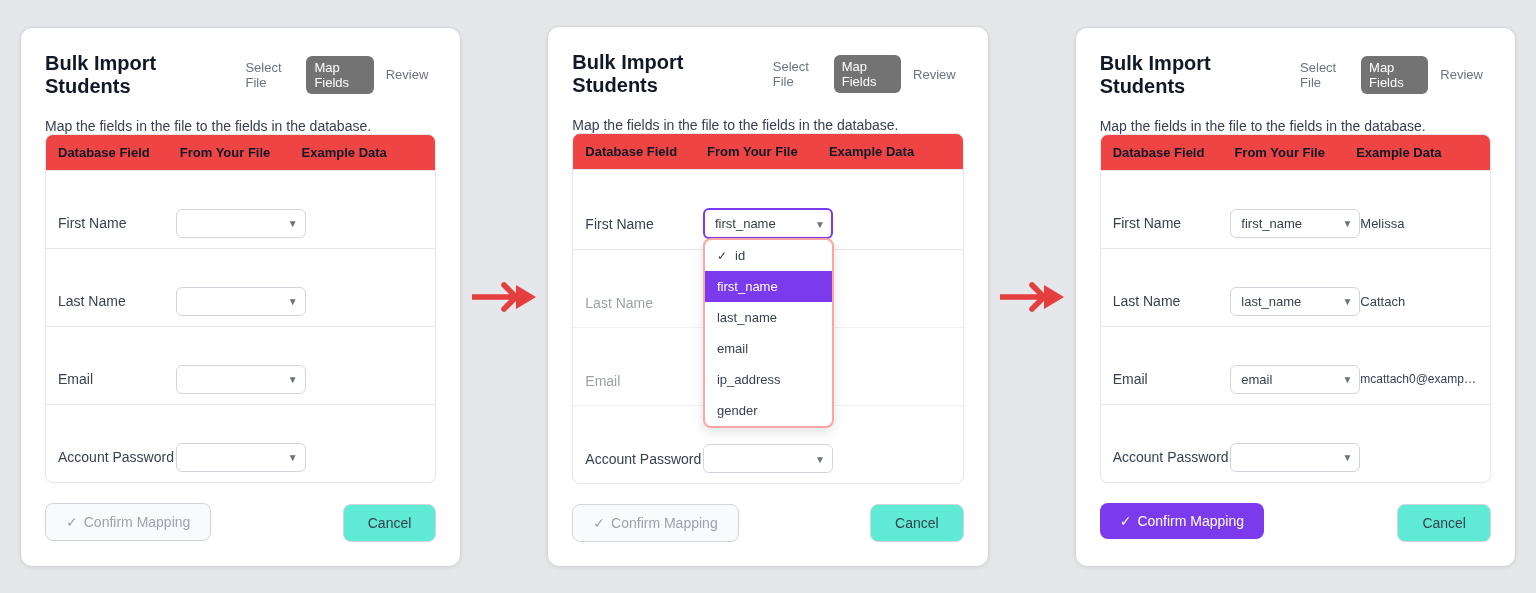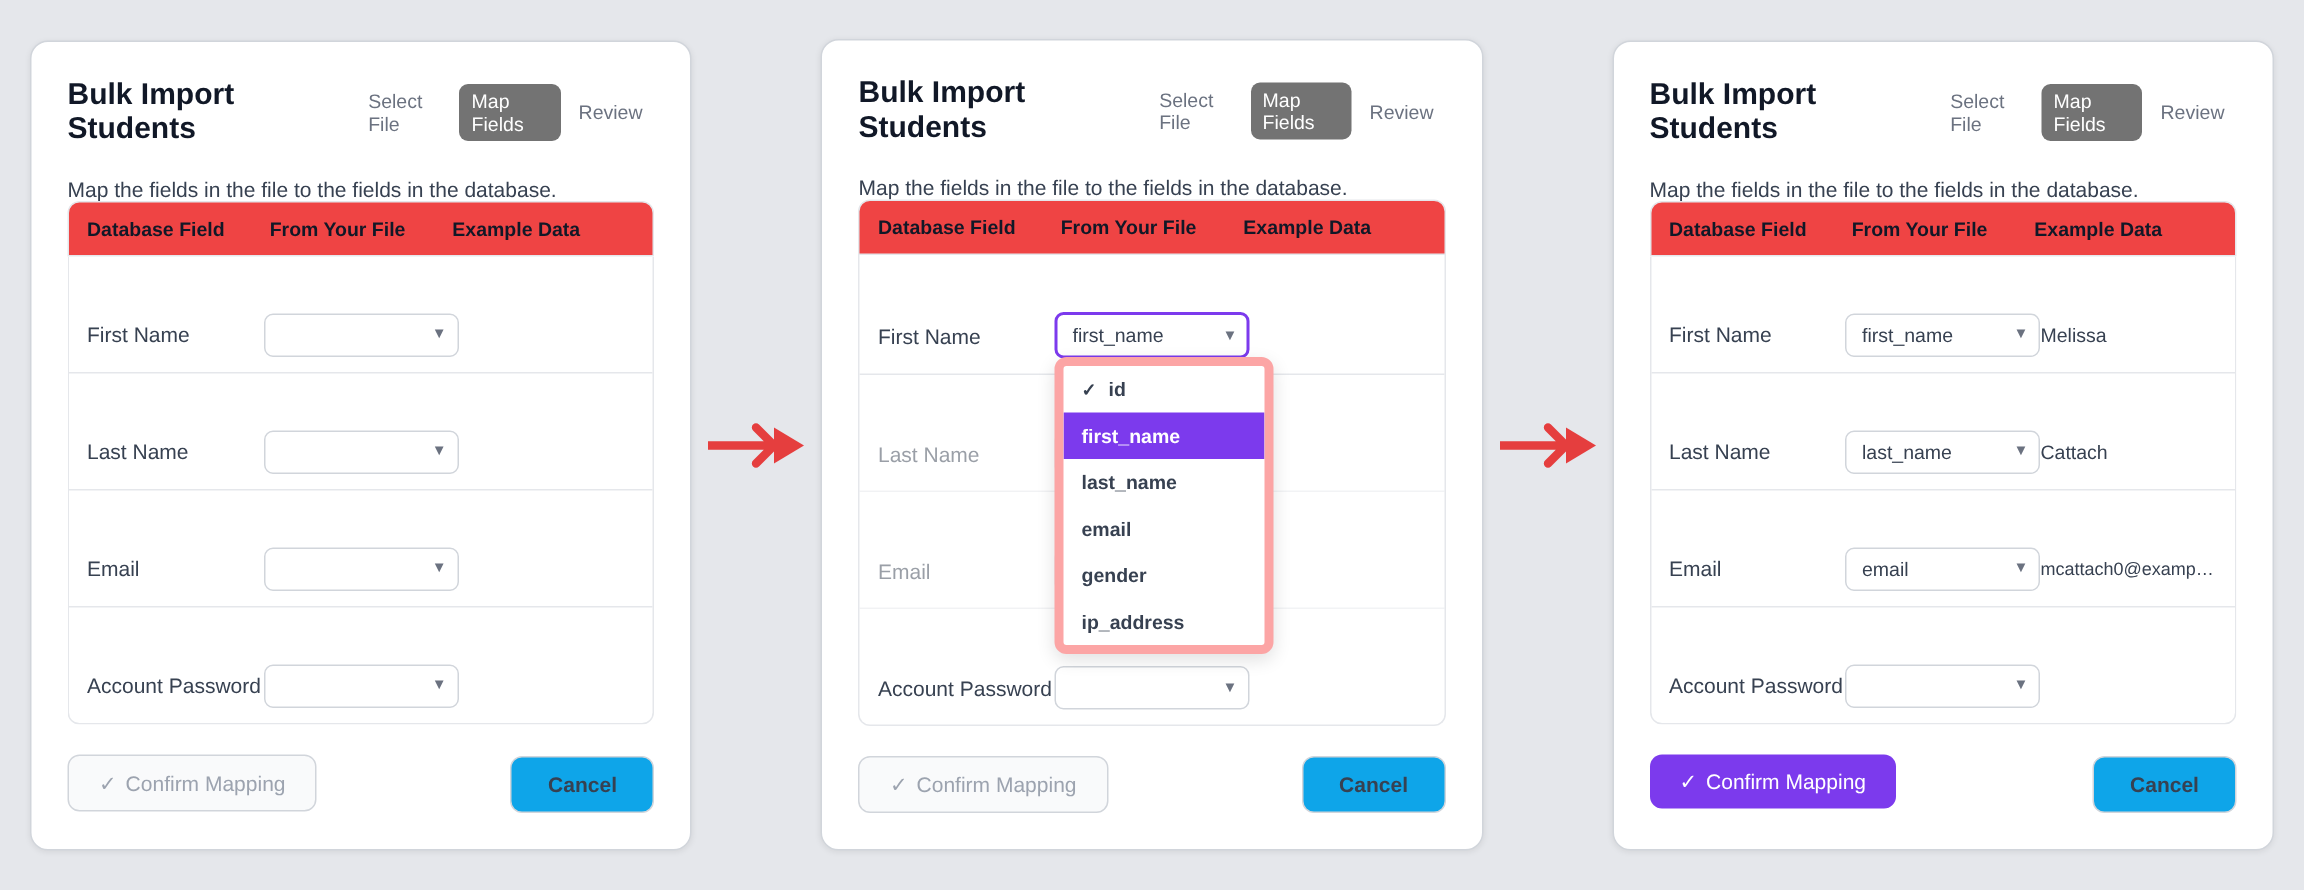--- a/index.html
+++ b/index.html
@@ -156,42 +156,41 @@
     }
     .confirm-btn.enabled {
       background: #7c3aed;
       color: #fff;
       border: none;
     }
     .cancel-btn {
       position: absolute;
       bottom: 24px;
       right: 24px;
-      background: #0ea5e9;
+      background: #5eead4;
       border: 1px solid #d1d5db;
       border-radius: 8px;
       padding: 10px 24px;
       font-size: 14px;
-      font-weight: 700;
+      font-weight: 400;
       color: #374151;
       cursor: pointer;
     }
     
     .dropdown-overlay {
       position: absolute;
       top: 0;
       left: 0;
       background: #fff;
-      border: 6px solid #fca5a5;
+      border: 2px solid #fca5a5;
       border-radius: 8px;
       z-index: 100;
-      width: 146px;
+      width: 131px;
       box-shadow: 0 4px 12px rgba(0,0,0,0.12);
       overflow: hidden;
-      font-weight: bold;
     }
     .dropdown-item {
       padding: 8px 12px;
       font-size: 13px;
       color: #374151;
       cursor: pointer;
       display: flex;
       align-items: center;
       gap: 6px;
     }
@@ -313,22 +312,22 @@
               <option value="ip_address">ip_address</option>
             </select>
             <span class="select-chevron">▼</span>
           </div>
 
           <div class="dropdown-overlay" style="top:30px; left:0;">
             <div class="dropdown-item checked">id</div>
             <div class="dropdown-item highlighted">first_name</div>
             <div class="dropdown-item">last_name</div>
             <div class="dropdown-item">email</div>
+            <div class="dropdown-item">ip_address</div>
             <div class="dropdown-item">gender</div>
-            <div class="dropdown-item">ip_address</div>
           </div>
         </div>
         <span class="example-data"></span>
       </div>
       <div class="table-row" style="opacity:0.5;">
         <span class="field-label">Last Name</span>
         <div class="select-wrapper">
           <select class="field-select"><option value=""></option></select>
           <span class="select-chevron">▼</span>
         </div>

